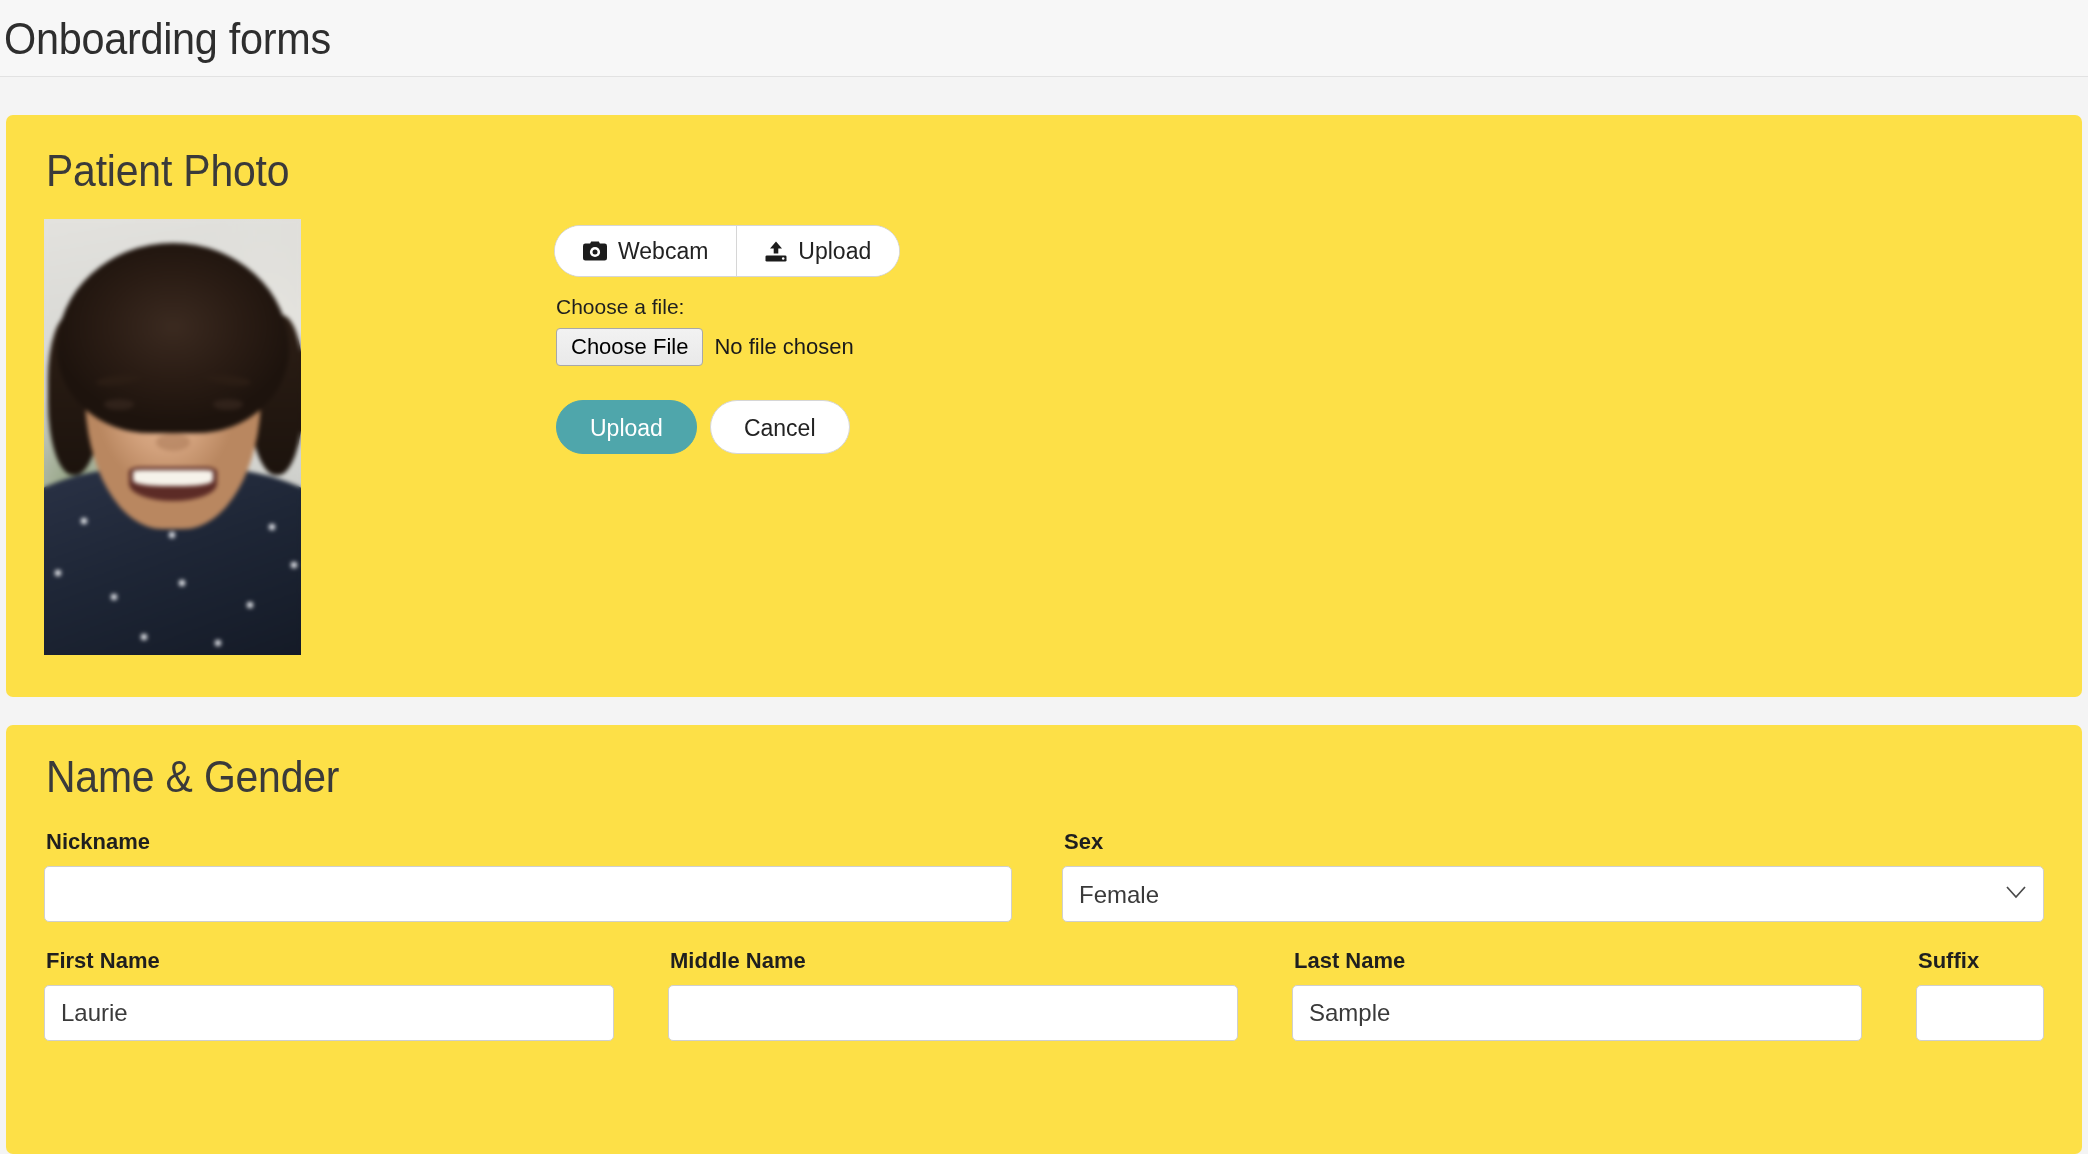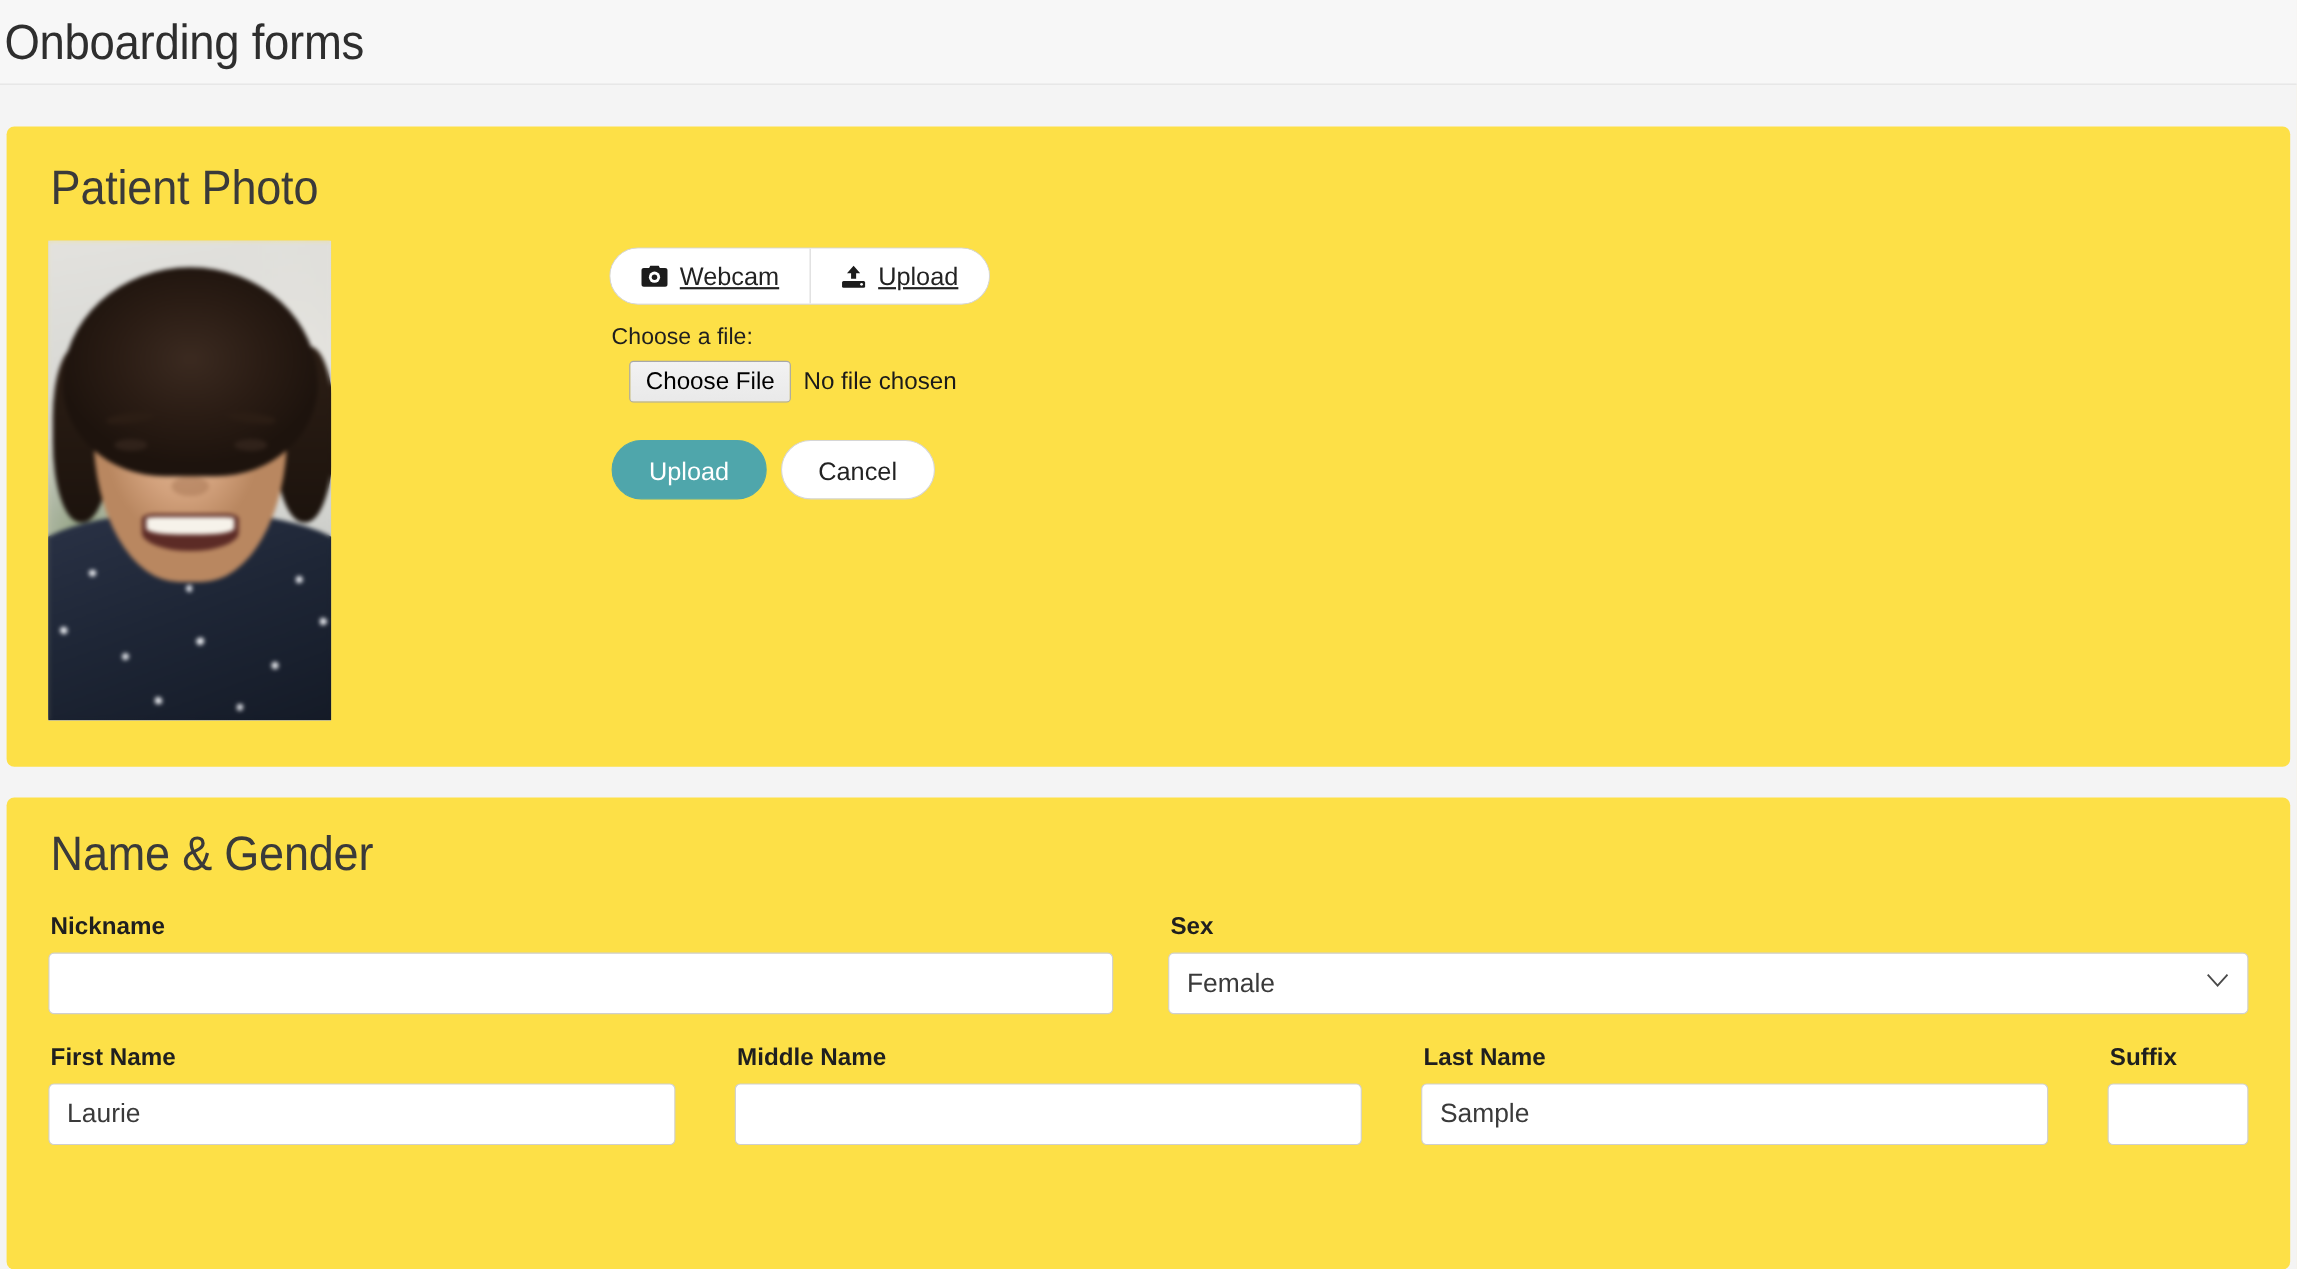--- a/index.html
+++ b/index.html
@@ -199,36 +199,35 @@
     display: flex;
     align-items: center;
     gap: 11px;
     padding: 0 28px;
     font-size: 23px;
     color: #222;
     background: #fff;
     border: 0;
     cursor: pointer;
     font-family: "Liberation Sans", sans-serif;
-    text-decoration: underline;
   }
   .btn-group .seg + .seg { border-left: 1px solid #d6d6d6; }
   .btn-group .seg svg { display: block; }
 
   .file-label {
     font-size: 21px;
     font-weight: normal;
     color: #1f1f1f;
     margin: 18px 0 9px 2px;
   }
   .file-input-row {
     display: flex;
     align-items: center;
     gap: 11px;
-    margin-left: 18px;
+    margin-left: 2px;
   }
   .choose-file-btn {
     font-family: "Liberation Sans", sans-serif;
     font-size: 22px;
     color: #000;
     background: linear-gradient(180deg,#f2f2f2 0%, #e9e9e9 100%);
     border: 1px solid #a8a8a8;
     border-radius: 4px;
     padding: 5px 14px 6px;
     cursor: pointer;

